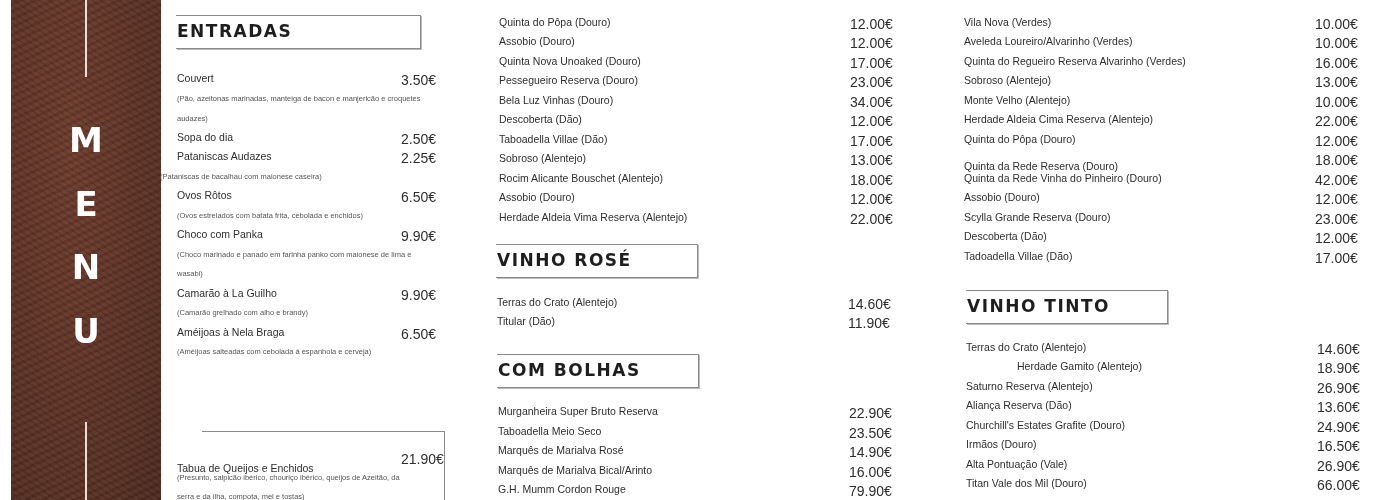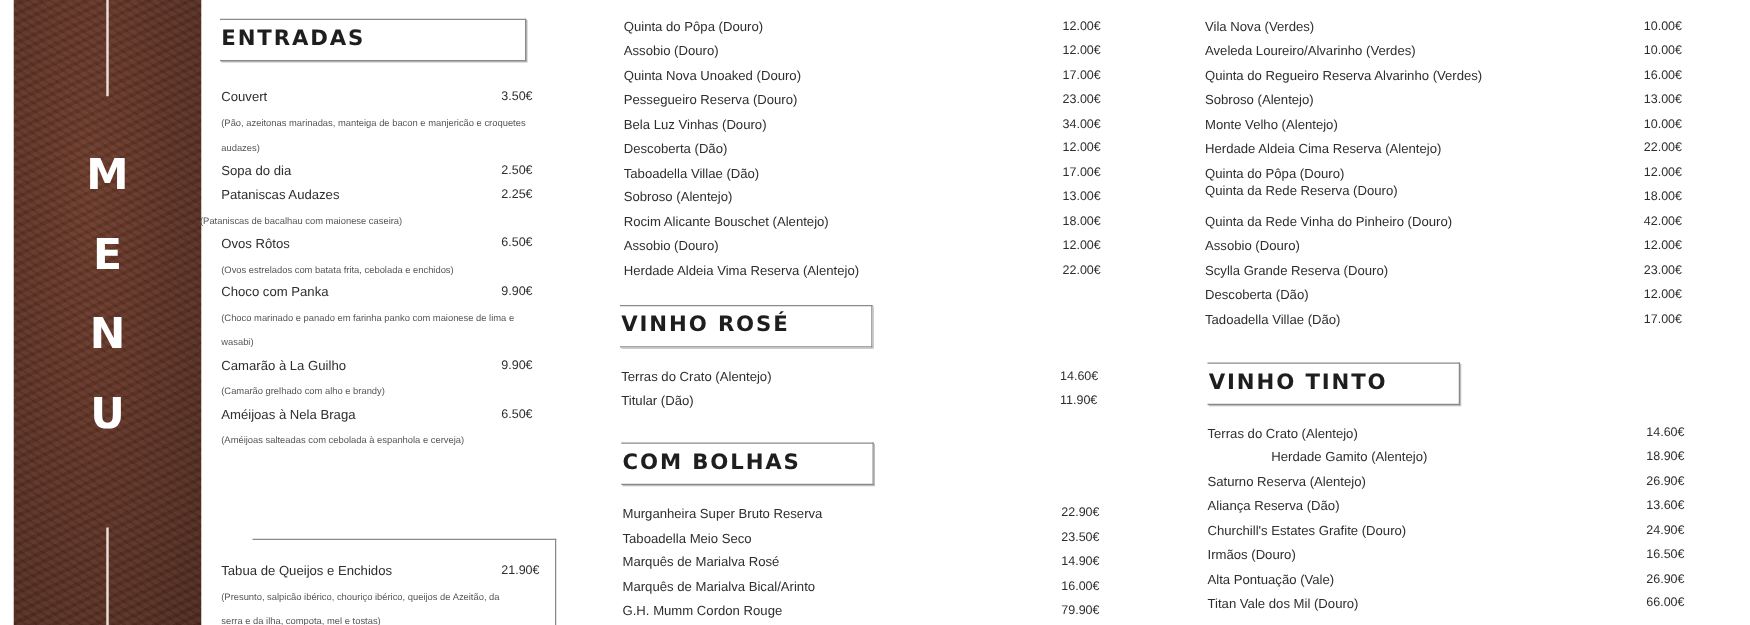--- a/index.html
+++ b/index.html
@@ -25,21 +25,21 @@
     .section-box {
       position: absolute; border: 1px solid #8a8a8a; border-left: none;
       box-shadow: 1px 1px 0 #bcbcbc;
     }
     .section-title {
       position: absolute; font-family: "DejaVu Sans", sans-serif; font-weight: bold;
       font-size: 17px; letter-spacing: 1.5px; color: #1e1e1e;
     }
 
     .row { position: absolute; font-family: "Liberation Sans", sans-serif; font-size: 10.5px; color: #2e2e2e; white-space: nowrap; }
-    .price { position: absolute; font-family: "Liberation Sans", sans-serif; font-size: 10px; color: #2e2e2e; white-space: nowrap; }
+    .price { position: absolute; font-family: "Liberation Sans", sans-serif; font-size: 14px; color: #2e2e2e; white-space: nowrap; }
     .desc { position: absolute; font-family: "Liberation Sans", sans-serif; font-size: 7.5px; color: #555555; white-space: nowrap; }
   </style>
 </head>
 <body>
 
 <div class="leather">
   <div class="leather-line top"></div>
   <div class="menu-letter" style="top:120px">M</div>
   <div class="menu-letter" style="top:184px">E</div>
   <div class="menu-letter" style="top:247px">N</div>
@@ -75,21 +75,21 @@
   <div class="row" style="left:177px;top:287px">Camarão à La Guilho</div>
   <div class="price" style="left:401px;top:287px">9.90€</div>
   <div class="desc" style="left:177px;top:308px">(Camarão grelhado com alho e brandy)</div>
 
   <div class="row" style="left:177px;top:326px"> Améijoas à Nela Braga</div>
   <div class="price" style="left:401px;top:326px">6.50€</div>
   <div class="desc" style="left:177px;top:347px">(Améijoas salteadas com cebolada à espanhola e cerveja)</div>
 </div>
 
 <div style="position:absolute;left:202px;top:431px;width:243px;height:80px;border-top:1px solid #8a8a8a;border-right:1px solid #8a8a8a;"></div>
-<div class="row" style="left:177px;top:451px">Tabua de Queijos e Enchidos</div>
+<div class="row" style="left:177px;top:462px">Tabua de Queijos e Enchidos</div>
 <div class="price" style="left:401px;top:451px">21.90€</div>
 <div class="desc" style="left:177px;top:473px">(Presunto, salpicão ibérico, chouriço ibérico, queijos de Azeitão, da</div>
 <div class="desc" style="left:177px;top:492px">serra e da ilha, compota,  mel e tostas)</div>
 
 <div>
   <div class="row" style="left:499px;top:16px">Quinta do Pôpa (Douro)</div>
   <div class="price" style="left:850px;top:16px">12.00€</div>
   <div class="row" style="left:499px;top:35px">Assobio (Douro)</div>
   <div class="price" style="left:850px;top:35px">12.00€</div>
   <div class="row" style="left:499px;top:55px">Quinta Nova Unoaked  (Douro)</div>
@@ -144,21 +144,21 @@
   <div class="row" style="left:964px;top:55px">Quinta do Regueiro Reserva Alvarinho  (Verdes)</div>
   <div class="price" style="left:1315px;top:55px">16.00€</div>
   <div class="row" style="left:964px;top:74px">Sobroso (Alentejo)</div>
   <div class="price" style="left:1315px;top:74px">13.00€</div>
   <div class="row" style="left:964px;top:94px">Monte Velho (Alentejo)</div>
   <div class="price" style="left:1315px;top:94px">10.00€</div>
   <div class="row" style="left:964px;top:113px">Herdade Aldeia Cima Reserva  (Alentejo)</div>
   <div class="price" style="left:1315px;top:113px">22.00€</div>
   <div class="row" style="left:964px;top:133px">Quinta do Pôpa (Douro)</div>
   <div class="price" style="left:1315px;top:133px">12.00€</div>
-  <div class="row" style="left:964px;top:147px">Quinta da Rede Reserva (Douro)</div>
+  <div class="row" style="left:964px;top:160px">Quinta da Rede Reserva (Douro)</div>
   <div class="price" style="left:1315px;top:152px">18.00€</div>
   <div class="row" style="left:964px;top:172px">Quinta da Rede Vinha do Pinheiro (Douro)</div>
   <div class="price" style="left:1315px;top:172px">42.00€</div>
   <div class="row" style="left:964px;top:191px">Assobio (Douro)</div>
   <div class="price" style="left:1315px;top:191px">12.00€</div>
   <div class="row" style="left:964px;top:211px">Scylla Grande Reserva  (Douro)</div>
   <div class="price" style="left:1315px;top:211px">23.00€</div>
   <div class="row" style="left:964px;top:230px">Descoberta (Dão)</div>
   <div class="price" style="left:1315px;top:230px">12.00€</div>
   <div class="row" style="left:964px;top:250px">Tadoadella Villae (Dão)</div>

